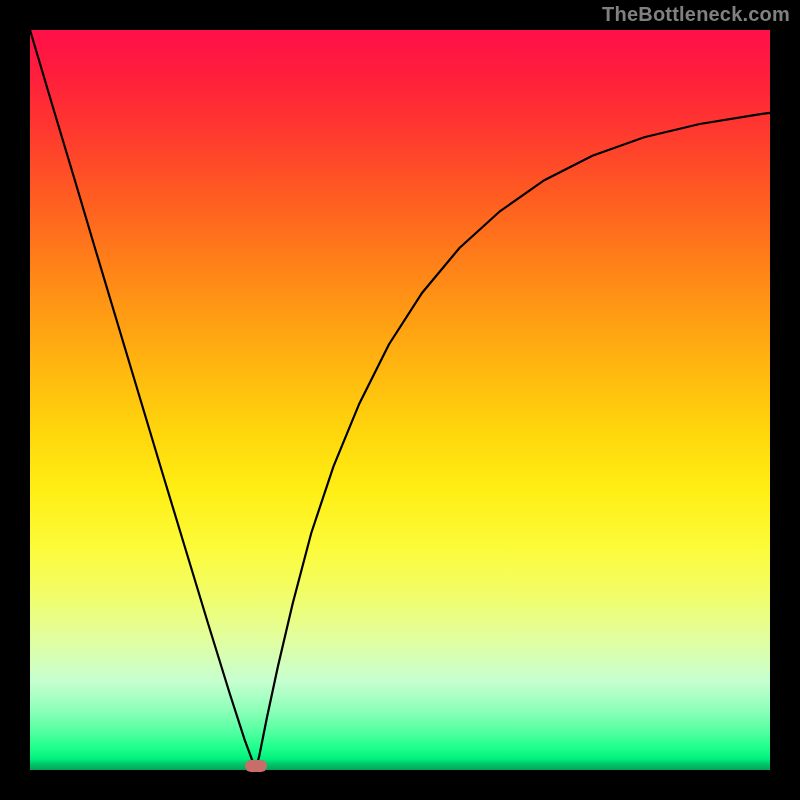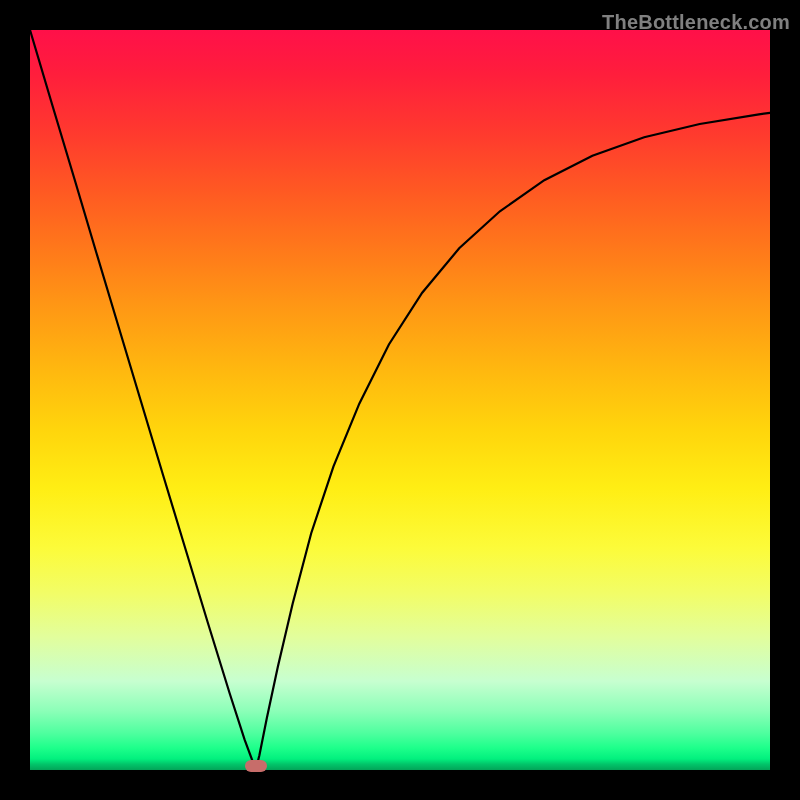--- a/index.html
+++ b/index.html
@@ -70,21 +70,20 @@
     transform: translate(-50%, -50%);
   }
   .watermark {
     position: absolute;
     top: 3px;
     right: 10px;
     color: #808080;
     font-size: 20px;
     font-weight: 600;
     letter-spacing: 0.2px;
-    margin-top: 8px;
   }
 </style>
 </head>
 <body>
 
 <div class="frame">
   <div class="plot">
     <svg class="curve-svg" viewBox="0 0 740 740" preserveAspectRatio="none">
       <path d="M0.00 0.00 L22.20 74.74 L44.40 148.74 L66.60 223.48 L88.80 297.48 L111.00 371.48 L133.20 445.48 L155.40 518.74 L177.60 592.00 L199.80 663.78 L214.60 709.66 L222.00 729.64 L224.22 736.30 L225.70 740.00"></path>
       <path d="M225.70 740.00 L229.40 725.20 L236.80 688.20 L247.90 636.40 L262.70 573.50 L281.20 503.20 L303.40 436.60 L329.30 373.70 L358.90 314.50 L392.20 262.70 L429.20 218.30 L469.90 181.30 L514.30 150.22 L562.40 125.80 L614.20 107.30 L669.70 93.98 L728.90 84.36 L740.00 82.88"></path>

